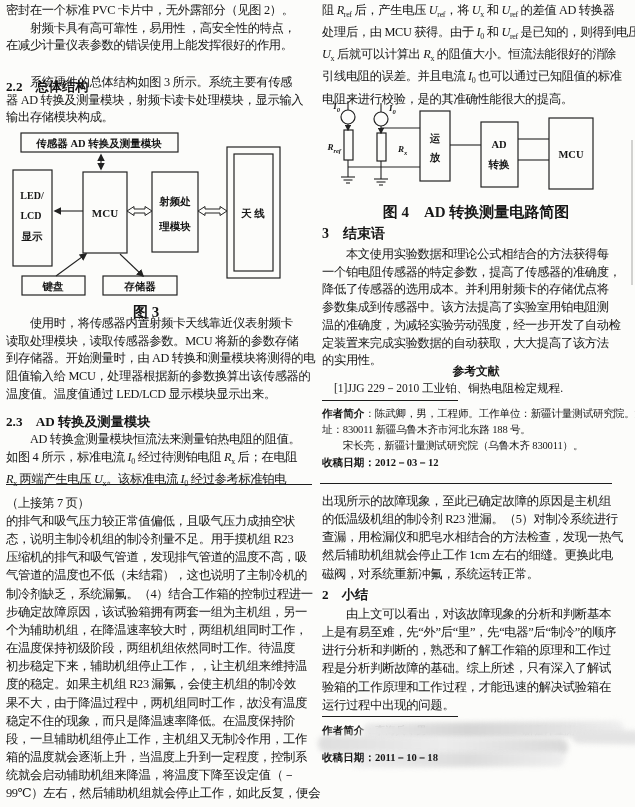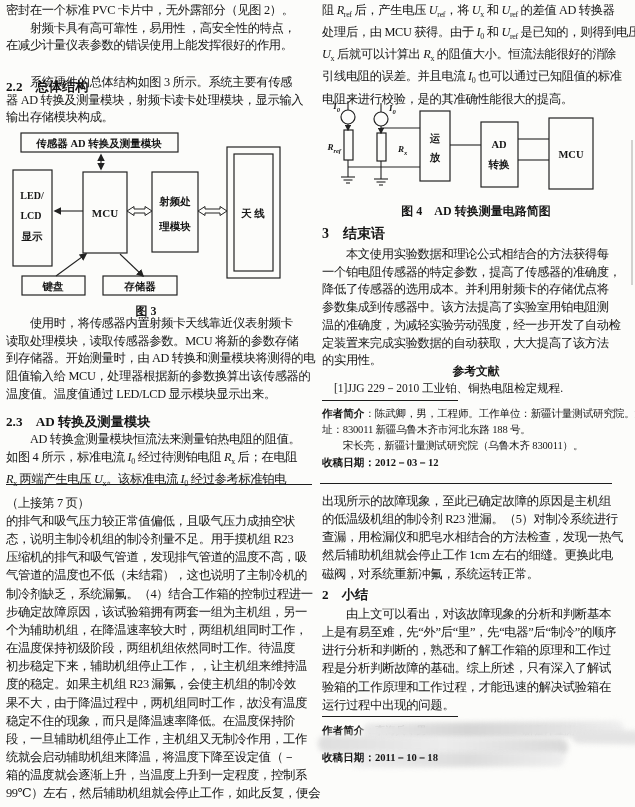--- a/index.html
+++ b/index.html
@@ -9,21 +9,21 @@
     font-family:"Liberation Serif","DejaVu Serif",serif;
   }
   .col { position:absolute; top:0; height:807px; }
   .col-left  { left:6px;  width:308px; }
   .col-right { left:322px; width:308px; }
   .abs { position:absolute; left:0; }
   .body-text  { font-size:12.3px; line-height:17.7px; letter-spacing:-0.35px; }
   .body-text2 { font-size:12.4px; line-height:18.15px; letter-spacing:-0.35px; }
   .ln { white-space:nowrap; }
   .h-sec { font-size:13.2px; font-weight:bold; letter-spacing:0; white-space:nowrap; }
-  .fig-caption { font-size:12px; font-weight:bold; text-align:center; width:100%; }
+  .fig-caption { font-size:15px; font-weight:bold; text-align:center; width:100%; }
   .ref-head { font-size:11.8px; font-weight:bold; text-align:center; width:100%; }
   .ref-item { font-size:11.5px; padding-left:12px; white-space:nowrap; }
   .small-text { font-size:10.6px; line-height:15.8px; letter-spacing:-0.2px; }
   .small-text b { letter-spacing:0; }
   .rule { position:absolute; height:0; border-top:1.4px solid #1c1c1c; }
   .rule-short { width:136px; }
   sub { font-size:8px; }
   svg .bx { fill:none; stroke:#222; stroke-width:1.2; }
   svg .wire { stroke:#222; stroke-width:1.1; fill:none; }
   svg text { fill:#161616; font-family:"Liberation Serif","DejaVu Serif",serif; font-weight:600; }
@@ -120,22 +120,22 @@
         <div class="ln">气管道的温度也不低（未结霜），这也说明了主制冷机的</div>
         <div class="ln">制冷剂缺乏，系统漏氟。（4）结合工作箱的控制过程进一</div>
         <div class="ln">步确定故障原因，该试验箱拥有两套一组为主机组，另一</div>
         <div class="ln">个为辅助机组，在降温速率较大时，两组机组同时工作，</div>
         <div class="ln">在温度保持初级阶段，两组机组依然同时工作。待温度</div>
         <div class="ln">初步稳定下来，辅助机组停止工作，，让主机组来维持温</div>
         <div class="ln">度的稳定。如果主机组 R23 漏氟，会使主机组的制冷效</div>
         <div class="ln">果不大，由于降温过程中，两机组同时工作，故没有温度</div>
         <div class="ln">稳定不住的现象，而只是降温速率降低。在温度保持阶</div>
         <div class="ln">段，一旦辅助机组停止工作，主机组又无制冷作用，工作</div>
+        <div class="ln">箱的温度就会逐渐上升，当温度上升到一定程度，控制系</div>
         <div class="ln">统就会启动辅助机组来降温，将温度下降至设定值（－</div>
-        <div class="ln">箱的温度就会逐渐上升，当温度上升到一定程度，控制系</div>
         <div class="ln">99℃）左右，然后辅助机组就会停止工作，如此反复，便会</div>
       </div>
   </div>
 
   <div class="col col-right">
 
     <div class="abs body-text" style="top:2px;">
         <div class="ln">阻 <i>R</i><sub>ref</sub> 后，产生电压 <i>U</i><sub>ref</sub>，将 <i>U</i><sub>x</sub> 和 <i>U</i><sub>ref</sub> 的差值 AD 转换器</div>
         <div class="ln">处理后，由 MCU 获得。由于 <i>I</i><sub>0</sub> 和 <i>U</i><sub>ref</sub> 是已知的，则得到电压</div>
         <div class="ln"><i>U</i><sub>x</sub> 后就可以计算出 <i>R</i><sub>x</sub> 的阻值大小。恒流法能很好的消除</div>

